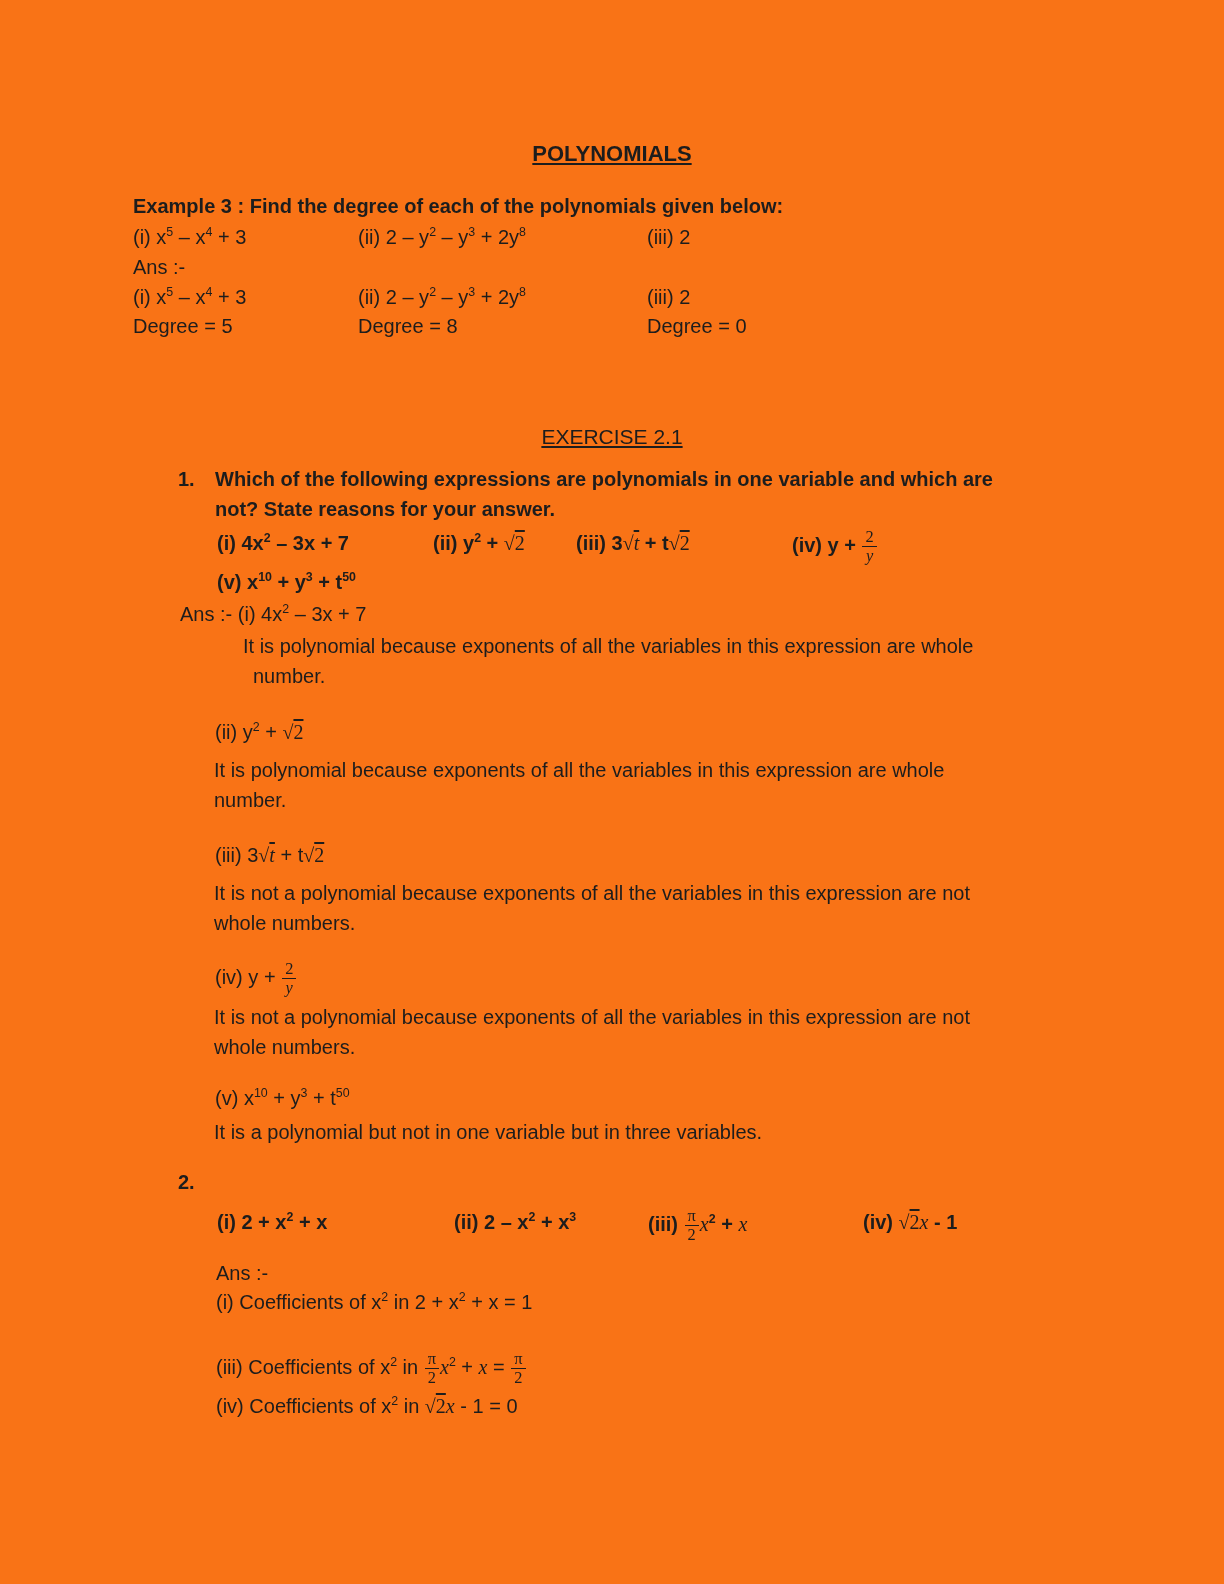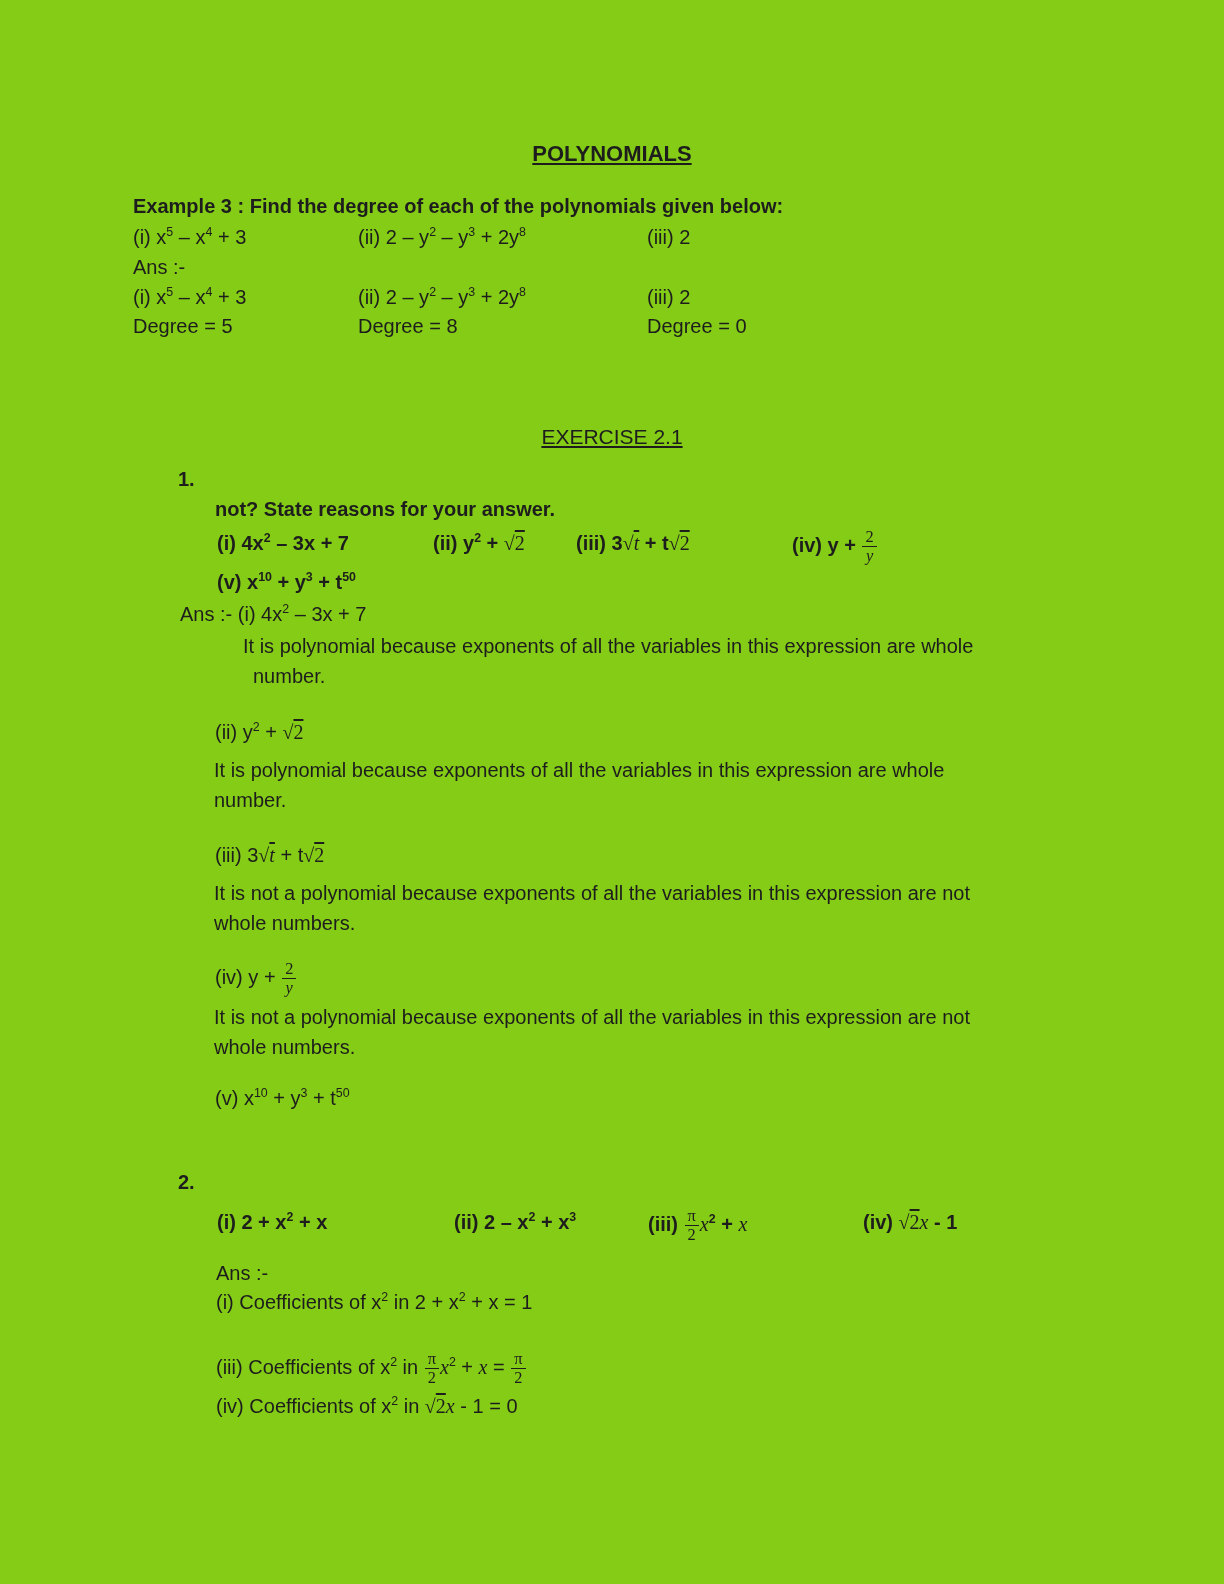--- a/index.html
+++ b/index.html
@@ -1,20 +1,20 @@
 <!DOCTYPE html>
 <html><head>
 <meta charset="utf-8">
 <style>
   html,body{margin:0;padding:0;background:#ffffff;}
   .page{
     position:relative;
     width:1224px;
     height:1584px;
-    background:#84cc16;
+    background:#f97316;
     font-family:"Liberation Sans",sans-serif;
     font-size:20px;
     color:#1d1d1d;
     overflow:hidden;
   }
   .ln{position:absolute;white-space:nowrap;line-height:1.25;}
   .b{font-weight:bold;}
   .center{left:0;width:100%;text-align:center;}
   .title{font-size:22px;font-weight:bold;text-decoration:underline;}
   .ex-head{font-size:21px;font-weight:normal;text-decoration:underline;}
@@ -49,20 +49,21 @@
   <div class="ln" style="left:358px;top:285px">(ii) 2 – y<sup>2</sup> – y<sup>3</sup> + 2y<sup>8</sup></div>
   <div class="ln" style="left:647px;top:285px">(iii) 2</div>
 
   <div class="ln" style="left:133px;top:314px">Degree = 5</div>
   <div class="ln" style="left:358px;top:314px">Degree = 8</div>
   <div class="ln" style="left:647px;top:314px">Degree = 0</div>
 
   <div class="ln ex-head center" style="top:424px">EXERCISE 2.1</div>
 
   <div class="ln b" style="left:178px;top:467px">1.</div>
+  <div class="ln b" style="left:215px;top:467px">Which of the following expressions are polynomials in one variable and which are</div>
   <div class="ln b" style="left:215px;top:497px">not? State reasons for your answer.</div>
 
   <div class="ln b" style="left:217px;top:531px">(i) 4x<sup>2</sup> – 3x + 7</div>
   <div class="ln b" style="left:433px;top:531px">(ii) y<sup>2</sup> + <span class="m">√<span class="ov">2</span></span></div>
   <div class="ln b" style="left:576px;top:531px">(iii) 3<span class="m">√<span class="ov it">t</span></span> + t<span class="m">√<span class="ov">2</span></span></div>
   <div class="ln b" style="left:792px;top:528px">(iv) y + <span class="fr"><span class="nu">2</span><span class="de it">y</span></span></div>
   <div class="ln b" style="left:217px;top:570px">(v) x<sup>10</sup> + y<sup>3</sup> + t<sup>50</sup></div>
 
   <div class="ln" style="left:180px;top:602px">Ans :- (i) 4x<sup>2</sup> – 3x + 7</div>
   <div class="ln" style="left:243px;top:634px">It is polynomial because exponents of all the variables in this expression are whole</div>
@@ -74,20 +75,21 @@
 
   <div class="ln" style="left:215px;top:843px">(iii) 3<span class="m">√<span class="ov it">t</span></span> + t<span class="m">√<span class="ov">2</span></span></div>
   <div class="ln" style="left:214px;top:881px">It is not a polynomial because exponents of all the variables in this expression are  not</div>
   <div class="ln" style="left:214px;top:911px">whole numbers.</div>
 
   <div class="ln" style="left:215px;top:960px">(iv) y + <span class="fr"><span class="nu">2</span><span class="de it">y</span></span></div>
   <div class="ln" style="left:214px;top:1005px">It is not a polynomial because exponents of all the variables in this expression are  not</div>
   <div class="ln" style="left:214px;top:1035px">whole numbers.</div>
 
   <div class="ln" style="left:215px;top:1086px">(v) x<sup>10</sup> + y<sup>3</sup> + t<sup>50</sup></div>
+  <div class="ln" style="left:214px;top:1120px">It is a polynomial but not in one variable but in three variables.</div>
 
   <div class="ln b" style="left:178px;top:1170px">2.</div>
 
   <div class="ln b" style="left:217px;top:1210px">(i) 2 + x<sup>2</sup> + x</div>
   <div class="ln b" style="left:454px;top:1210px">(ii) 2 – x<sup>2</sup> + x<sup>3</sup></div>
   <div class="ln b" style="left:648px;top:1207px">(iii) <span class="fr"><span class="nu">π</span><span class="de">2</span></span><span class="m it">x</span><sup>2</sup> + <span class="m it">x</span></div>
   <div class="ln b" style="left:863px;top:1210px">(iv) <span class="m">√<span class="ov">2</span></span><span class="m it">x</span> - 1</div>
 
   <div class="ln" style="left:216px;top:1261px">Ans :-</div>
   <div class="ln" style="left:216px;top:1290px">(i) Coefficients of x<sup>2</sup> in 2 + x<sup>2</sup> + x = 1</div>

